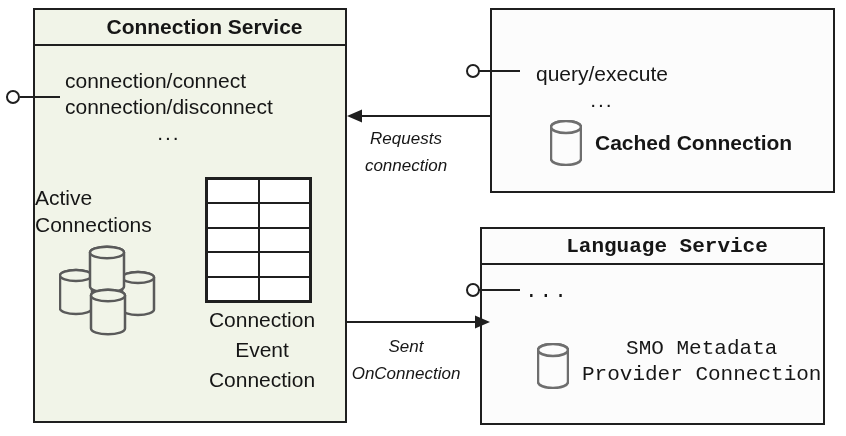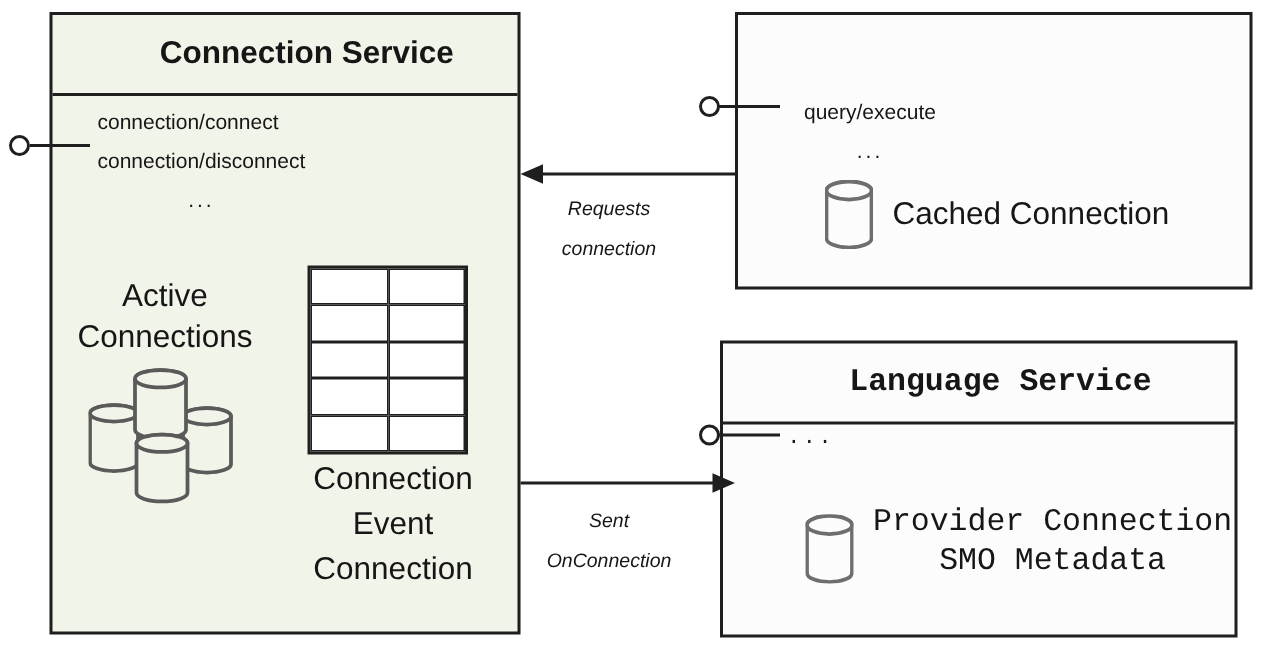--- a/index.html
+++ b/index.html
@@ -13,60 +13,60 @@
   *{margin:0;padding:0;box-sizing:border-box;}
   html,body{background:#ffffff;}
   body{font-family:"Liberation Sans","DejaVu Sans",sans-serif;color:var(--text-color);}
   .canvas{position:relative;width:846px;height:436px;background:#ffffff;overflow:hidden;}
 
   .svc-box{position:absolute;border:2px solid var(--border-color);z-index:1;}
   .conn-box{left:33px;top:8px;width:314px;height:415px;background:var(--connection-box-fill);}
   .query-box{left:490px;top:8px;width:345px;height:185px;background:var(--service-box-fill);}
   .lang-box{left:480px;top:227px;width:345px;height:198px;background:var(--service-box-fill);font-family:Liberation Mono, monospace;}
 
-  .svc-header{height:54px;border-bottom:2px solid var(--border-color);
+  .svc-header{height:36px;border-bottom:2px solid var(--border-color);
     display:flex;align-items:center;justify-content:center;
     font-weight:bold;font-size:21px;padding-left:29px;}
 
-  .methods{position:absolute;font-size:14px;line-height:26px;white-space:nowrap;width:-moz-fit-content;width:fit-content;}
+  .methods{position:absolute;font-size:21px;line-height:26px;white-space:nowrap;width:-moz-fit-content;width:fit-content;}
   .conn-methods{left:30px;top:58px;}
   .query-methods{left:44px;top:51px;}
   .lang-methods{left:43px;top:50px;}
   .ellipsis-line{text-align:center;letter-spacing:2px;}
 
-  .active-label{position:absolute;left:0px;top:174px;width:150px;text-align:center;
+  .active-label{position:absolute;left:0px;top:174px;width:150px;
     font-size:21px;line-height:27px;}
 
   .cluster-icon{position:absolute;left:24px;top:235px;}
   .cluster-icon path,.cluster-icon ellipse{fill:var(--connection-box-fill);stroke:var(--cluster-stroke);stroke-width:2.5;}
 
   .grid-icon{position:absolute;left:170px;top:167px;width:107px;height:126px;
     display:grid;grid-template-columns:1fr 1fr;grid-template-rows:repeat(5,1fr);
     background:#ffffff;border:2px solid var(--border-color);}
   .grid-icon span{border:1px solid var(--border-color);}
 
   .callbacks-label{position:absolute;left:132px;top:295px;width:190px;text-align:center;
     font-size:21px;line-height:30px;}
 
   .db-row{position:absolute;display:flex;align-items:center;gap:13px;}
-  .query-db-row{left:58px;top:110px;}
+  .query-db-row{left:58px;top:110px;font-weight:bold;}
   .lang-db-row{left:55px;top:106px;}
   .db-icon{flex:0 0 auto;}
   .db-icon path,.db-icon ellipse{fill:var(--service-box-fill);stroke:var(--db-stroke);stroke-width:2.5;}
   .lang-db-row .db-icon{margin-top:8px;}
   .db-label{font-size:21px;line-height:26px;white-space:nowrap;}
   .db-label.two-line{text-align:center;}
 
   .overlay{position:absolute;left:0;top:0;width:846px;height:436px;z-index:2;pointer-events:none;}
   .overlay line{stroke:var(--border-color);stroke-width:2;}
   .overlay circle{fill:#ffffff;stroke:var(--border-color);stroke-width:2;}
   .overlay polygon{fill:var(--border-color);}
 
   .arrow-label{position:absolute;width:120px;text-align:center;z-index:3;
-    font-style:italic;font-size:13px;line-height:27px;white-space:nowrap;}
+    font-style:italic;font-size:17px;line-height:27px;white-space:nowrap;}
   .requests-label{left:346px;top:125px;}
   .sent-label{left:346px;top:333px;}
 </style>
 </head>
 <body>
 
 <div class="canvas">
 
   <div class="svc-box conn-box">
     <div class="svc-header">
@@ -134,22 +134,22 @@
     </div>
     <div class="methods lang-methods">
       <div class="ellipsis-line">...</div>
     </div>
     <div class="db-row lang-db-row">
       <svg class="db-icon" width="32" height="46" viewBox="0 0 32 46">
         <path d="M1,7 L1,39 A15,6 0 0 0 31,39 L31,7 A15,6 0 0 0 1,7 Z"></path>
         <ellipse cx="16" cy="7" rx="15" ry="6"></ellipse>
       </svg>
       <div class="db-label two-line">
+        <div>SMO Metadata</div>
         <div>Provider Connection</div>
-        <div>SMO Metadata</div>
       </div>
     </div>
   </div>
 
   <svg class="overlay" width="846" height="436" viewBox="0 0 846 436">
     <g>
       <line x1="20" y1="97" x2="60" y2="97"></line>
       <circle cx="13" cy="97" r="6"></circle>
     </g>
     <g>

